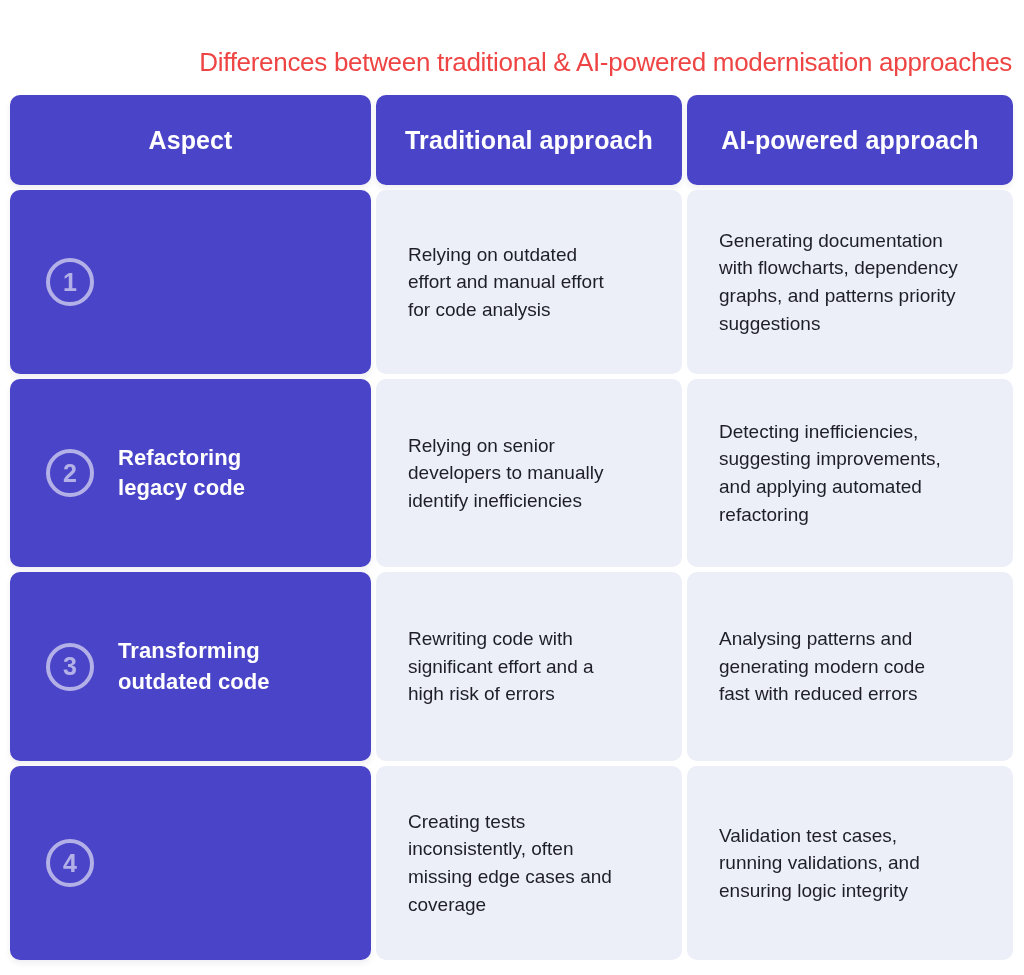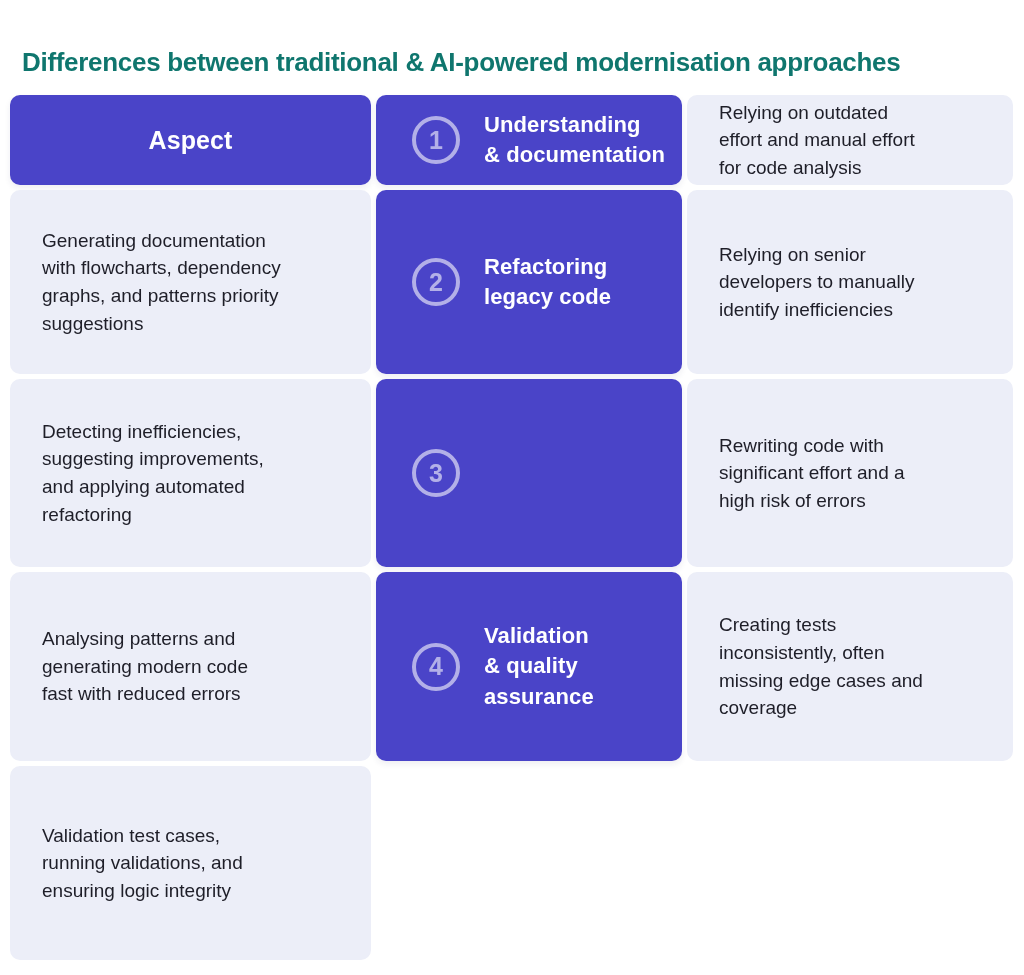--- a/index.html
+++ b/index.html
@@ -11,24 +11,25 @@
     font-family: "Liberation Sans", sans-serif;
     position: relative;
     overflow: hidden;
   }
   .page-title {
     position: absolute;
     left: 22px;
     top: 30px;
     width: 990px;
     font-size: 26px;
-    font-weight: 700;
+    font-weight: 400;
     letter-spacing: -0.3px;
-    color: #0f766e;
+    color: #ef4444;
     white-space: nowrap;
+    text-align: right;
   }
   .comparison-table {
     position: absolute;
     left: 10px;
     top: 95px;
     display: grid;
     grid-template-columns: 361px 306px 326px;
     grid-template-rows: 90px 184px 188px 189px 194px;
     gap: 5px;
   }
@@ -95,26 +96,26 @@
   .col-ai p { max-width: 240px; }
 </style>
 </head>
 <body>
 
 <h1 class="page-title">Differences between traditional &amp; AI-powered modernisation approaches</h1>
 
 <div class="comparison-table">
 
   <div class="cell hdr-cell">Aspect</div>
+  <div class="cell hdr-cell">Traditional approach</div>
+  <div class="cell hdr-cell">AI-powered approach</div>
 
   <div class="table-row">
     <div class="cell aspect-cell">
       <span class="num-badge">1</span>
-      <span class="aspect-label">Understanding
-&amp; documentation</span>
     </div>
     <div class="cell body-cell col-trad">
       <p>Relying on outdated effort and manual effort for code analysis</p>
     </div>
     <div class="cell body-cell col-ai">
       <p>Generating documentation with flowcharts, dependency graphs, and patterns priority suggestions</p>
     </div>
   </div>
 
   <div class="table-row">
@@ -127,35 +128,34 @@
       <p>Relying on senior developers to manually identify inefficiencies</p>
     </div>
     <div class="cell body-cell col-ai">
       <p>Detecting inefficiencies, suggesting improvements, and applying automated refactoring</p>
     </div>
   </div>
 
   <div class="table-row">
     <div class="cell aspect-cell">
       <span class="num-badge">3</span>
+      <span class="aspect-label">Transforming
+outdated code</span>
     </div>
     <div class="cell body-cell col-trad">
       <p>Rewriting code with significant effort and a high risk of errors</p>
     </div>
     <div class="cell body-cell col-ai">
       <p>Analysing patterns and generating modern code fast with reduced errors</p>
     </div>
   </div>
 
   <div class="table-row">
     <div class="cell aspect-cell">
       <span class="num-badge">4</span>
-      <span class="aspect-label">Validation
-&amp; quality
-assurance</span>
     </div>
     <div class="cell body-cell col-trad">
       <p>Creating tests inconsistently, often missing edge cases and coverage</p>
     </div>
     <div class="cell body-cell col-ai">
       <p>Validation test cases, running validations, and ensuring logic integrity</p>
     </div>
   </div>
 
 </div>

